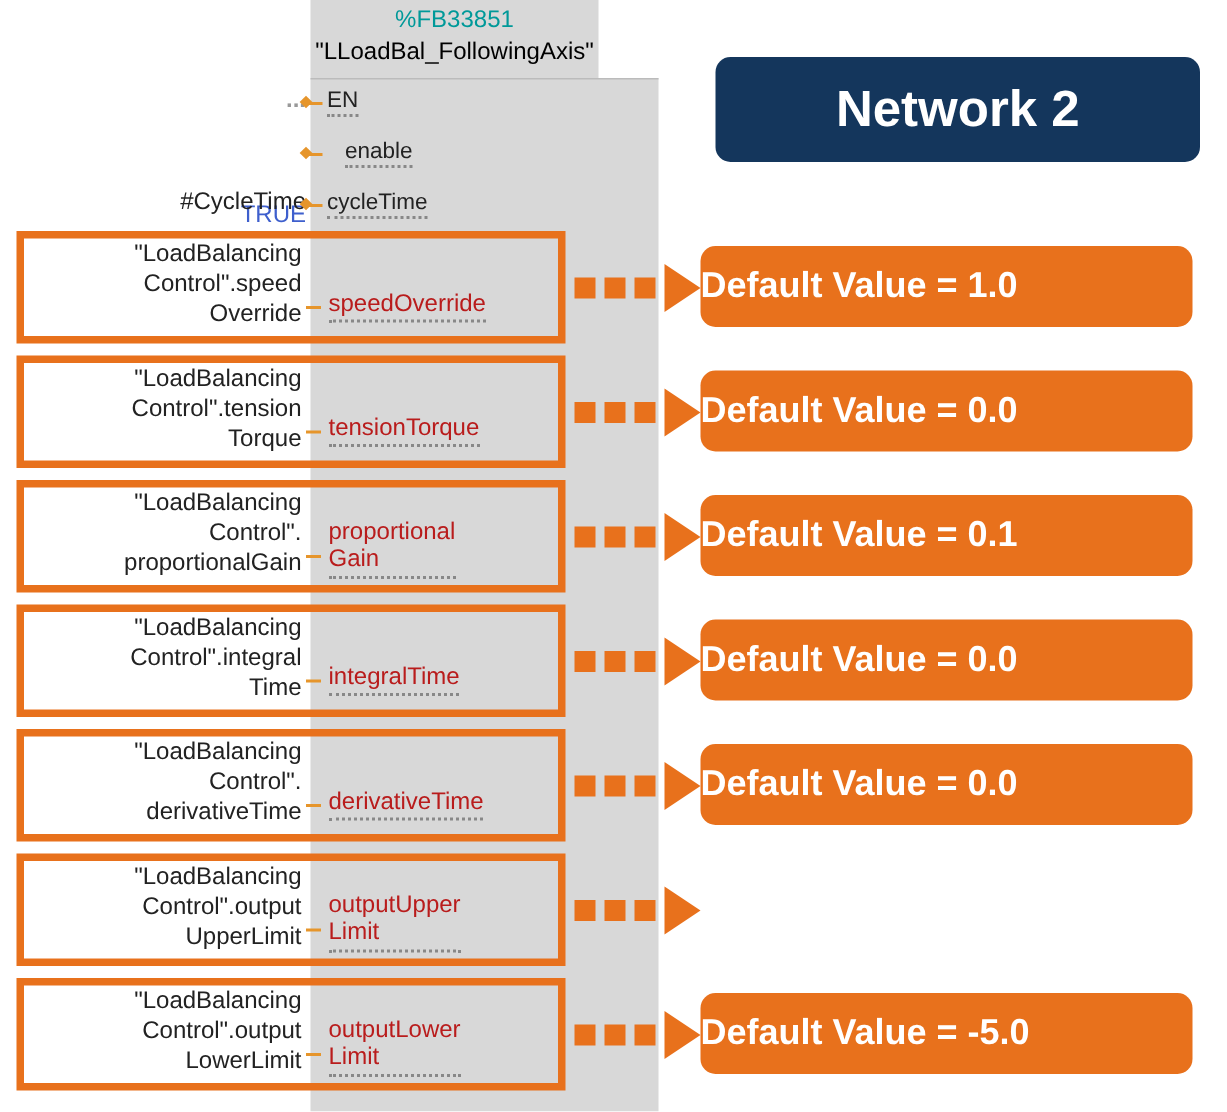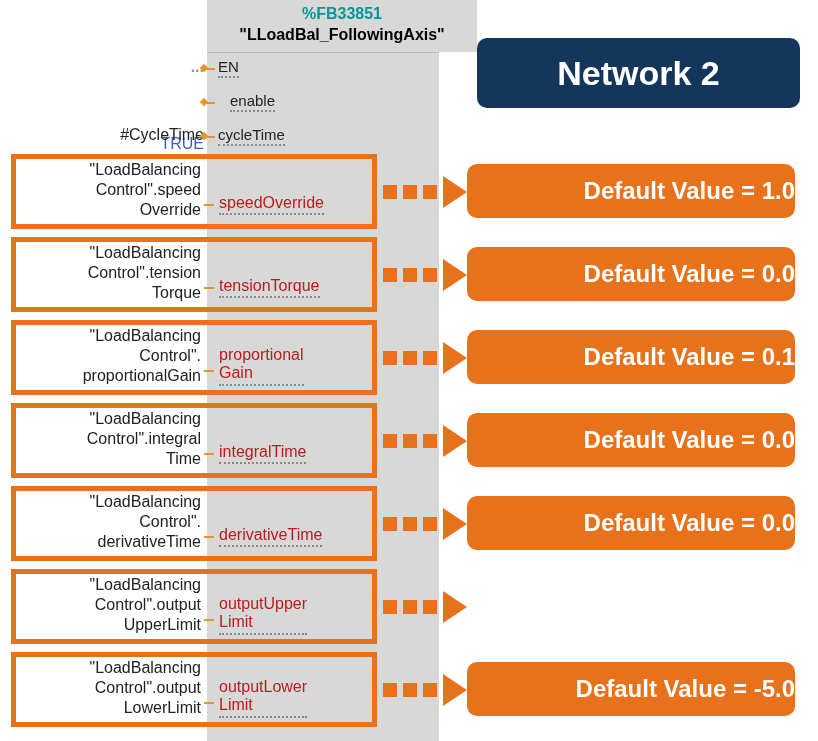--- a/index.html
+++ b/index.html
@@ -8,27 +8,27 @@
     height: 741px;
     background: #fff;
     font-family: Arial, Helvetica, sans-serif;
     position: relative;
     overflow: hidden;
   }
   .block-header {
     position: absolute;
     left: 207px;
     top: 0;
-    width: 270px;
+    width: 192px;
     height: 52px;
     background: #d8d8d8;
     text-align: center;
     padding-top: 4px;
     font-size: 16px;
-    font-weight: bold;
+    font-weight: normal;
     line-height: 1.3;
   }
   .block-header .fb { color: #009999; }
   .block-header .name { color: #000; }
   .block-body {
     position: absolute;
     left: 207px;
     top: 52px;
     width: 232px;
     height: 689px;
@@ -160,21 +160,21 @@
     left: 456px;
     top: 10px;
     width: 328px;
     height: 54px;
     background: #E8711C;
     color: #fff;
     font-size: 24px;
     font-weight: bold;
     display: flex;
     align-items: center;
-    justify-content: flex-end;
+    justify-content: flex-start;
     border-radius: 10px;
   }
 </style>
 </head>
 <body>
 
 <div class="block-header">
   <div class="fb">%FB33851</div>
   <div class="name">"LLoadBal_FollowingAxis"</div>
 </div>

